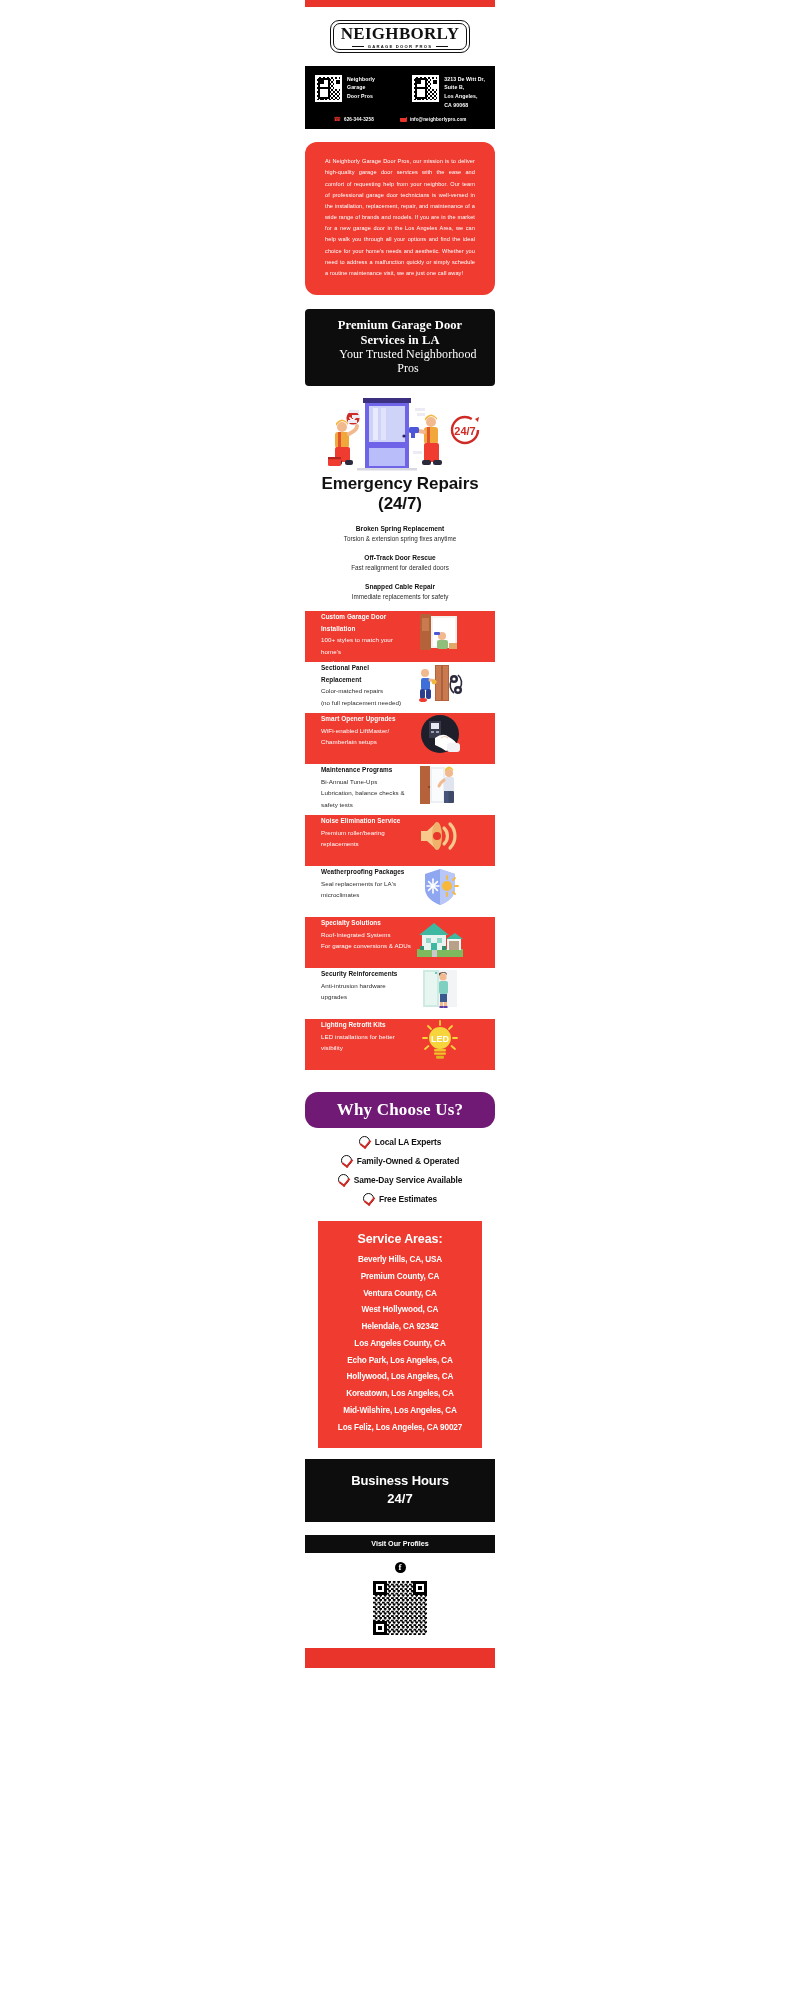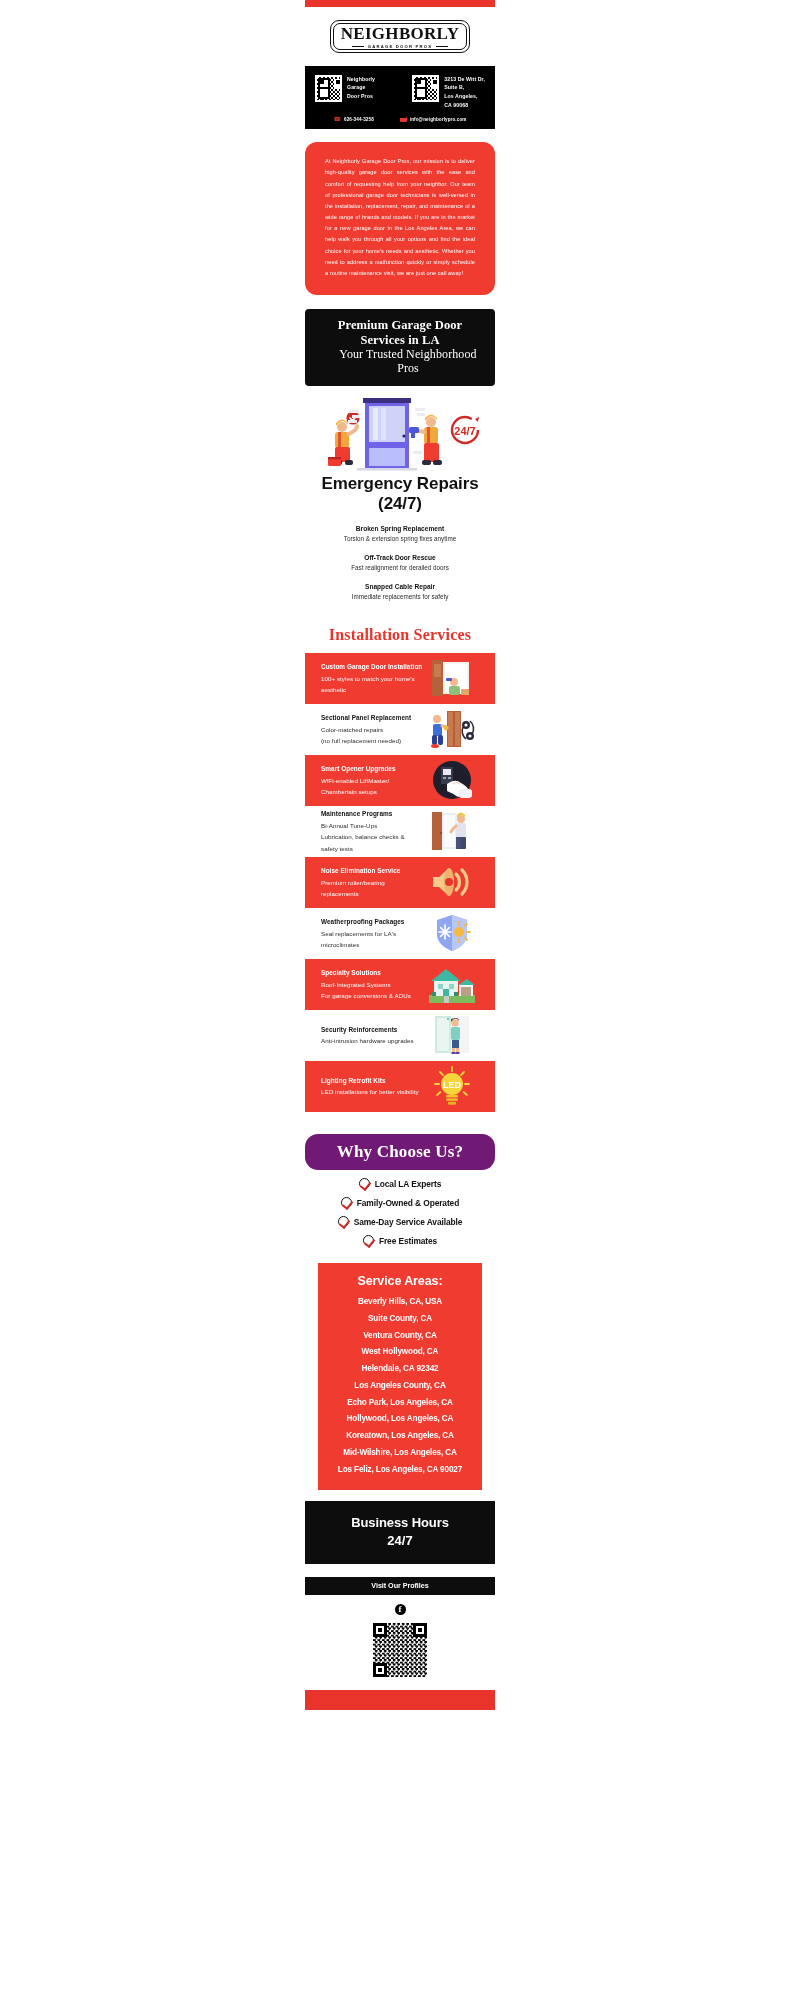--- a/index.html
+++ b/index.html
@@ -249,22 +249,22 @@
     color: #e8342a;
     font-size: 16px;
     margin-top: 24px;
     letter-spacing: 0.2px;
   }
   .svc-list { width: 190px; margin: 9px auto 0; }
   .svc {
     width: 190px;
     height: 51px;
     display: flex;
-    align-items: center;
-    padding: 0 20px 0 16px;
+    align-items: flex-start;
+    padding: 0 32px 0 16px;
     gap: 6px;
   }
   .svc.red { background: #ef3b30; }
   .svc.white { background: #ffffff; }
   .svc-txt { flex: 1; }
   .svc-h {
     font-size: 6.4px;
     font-weight: bold;
     line-height: 1.85;
     letter-spacing: 0.05px;
@@ -582,21 +582,20 @@
     <div class="emg-item">
       <div class="emg-h">Off-Track Door Rescue</div>
       <div class="emg-p">Fast realignment for derailed doors</div>
     </div>
     <div class="emg-item">
       <div class="emg-h">Snapped Cable Repair</div>
       <div class="emg-p">Immediate replacements for safety</div>
     </div>
   </div>
 
-  <div class="inst-title">Installation Services</div>
 
   <div class="svc-list">
 
     <div class="svc red">
       <div class="svc-txt">
         <div class="svc-h">Custom Garage Door Installation</div>
         <div class="svc-p">100+ styles to match your home's</div>
         <div class="svc-p">aesthetic</div>
       </div>
       <div class="svc-art">
@@ -822,21 +821,21 @@
     <div class="why-row">
       <span class="check"></span>
       <span class="why-label">Free Estimates</span>
     </div>
   </div>
 
   <div class="areas">
     <div class="areas-t">Service Areas:</div>
     <ul>
       <li>Beverly Hills, CA, USA</li>
-      <li>Suite County, CA</li>
+      <li>Premium County, CA</li>
       <li>Ventura County, CA</li>
       <li>West Hollywood, CA</li>
       <li>Helendale, CA 92342</li>
       <li>Los Angeles County, CA</li>
       <li>Echo Park, Los Angeles, CA</li>
       <li>Hollywood, Los Angeles, CA</li>
       <li>Koreatown, Los Angeles, CA</li>
       <li>Mid-Wilshire, Los Angeles, CA</li>
       <li>Los Feliz, Los Angeles, CA 90027</li>
     </ul>

